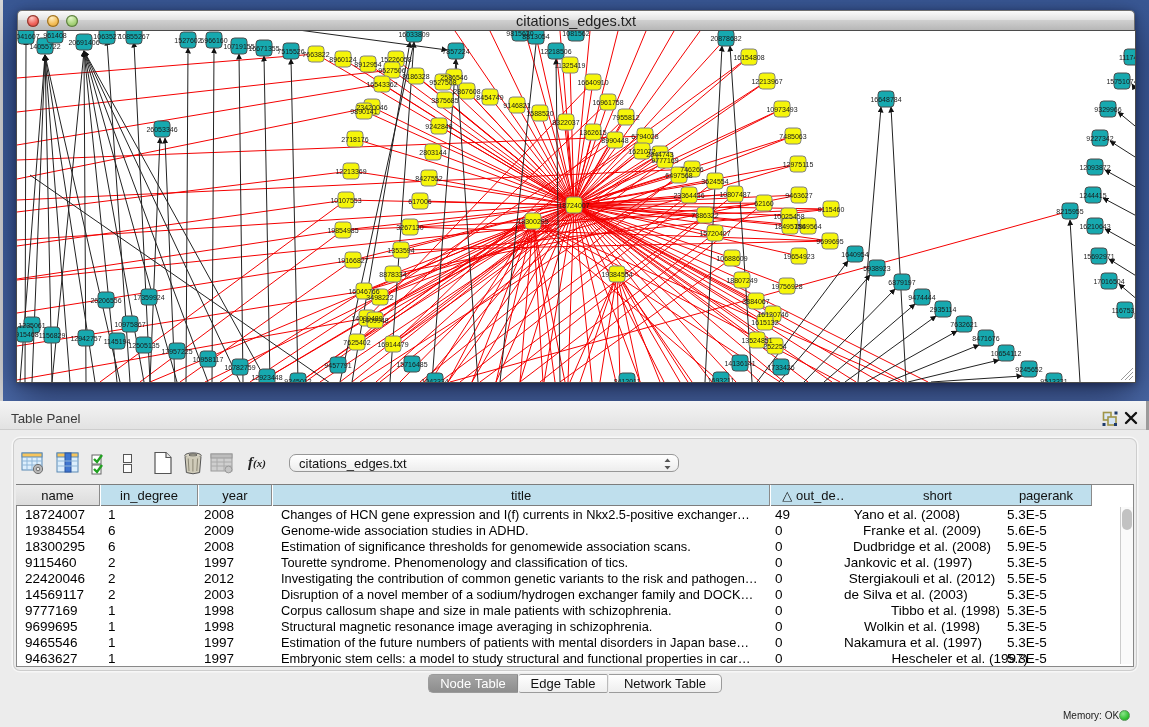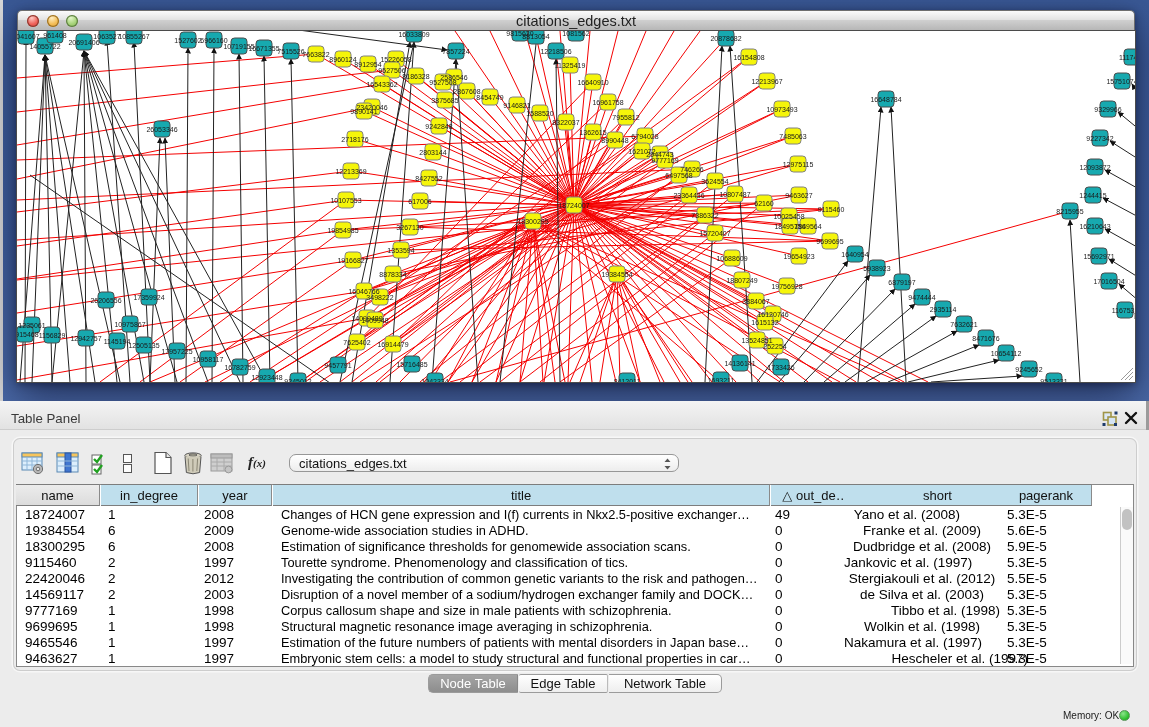--- a/index.html
+++ b/index.html
@@ -683,21 +683,21 @@
     <span style="left:775px">0</span>
     <span style="left:844px;width:156px;text-align:center">Stergiakouli et al. (2012)</span>
     <span style="left:1007px">5.5E-5</span>
   </div>
 <div class="trow" style="top:587px">
     <span style="left:25px">14569117</span>
     <span style="left:108px">2</span>
     <span style="left:204px">2003</span>
     <span style="left:281px;width:484px;overflow:hidden;font-size:12.8px">Disruption of a novel member of a sodium/hydrogen exchanger family and DOCK…</span>
     <span style="left:775px">0</span>
-    <span style="left:844px;width:156px;text-align:center">de Silva et al. (2003)</span>
+    <span style="left:844px;width:156px;">de Silva et al. (2003)</span>
     <span style="left:1007px">5.3E-5</span>
   </div>
 <div class="trow" style="top:603px">
     <span style="left:25px">9777169</span>
     <span style="left:108px">1</span>
     <span style="left:204px">1998</span>
     <span style="left:281px;width:484px;overflow:hidden;font-size:12.8px">Corpus callosum shape and size in male patients with schizophrenia.</span>
     <span style="left:775px">0</span>
     <span style="left:844px;width:156px;text-align:right">Tibbo et al. (1998)</span>
     <span style="left:1007px">5.3E-5</span>

